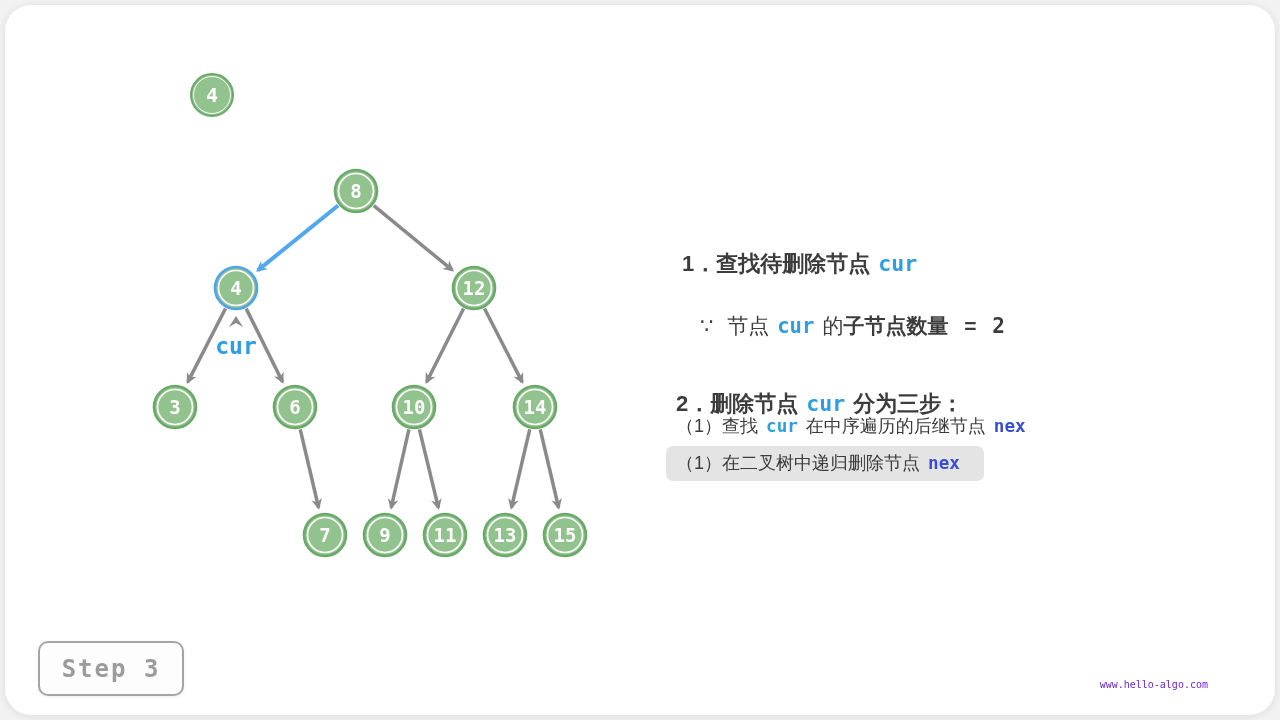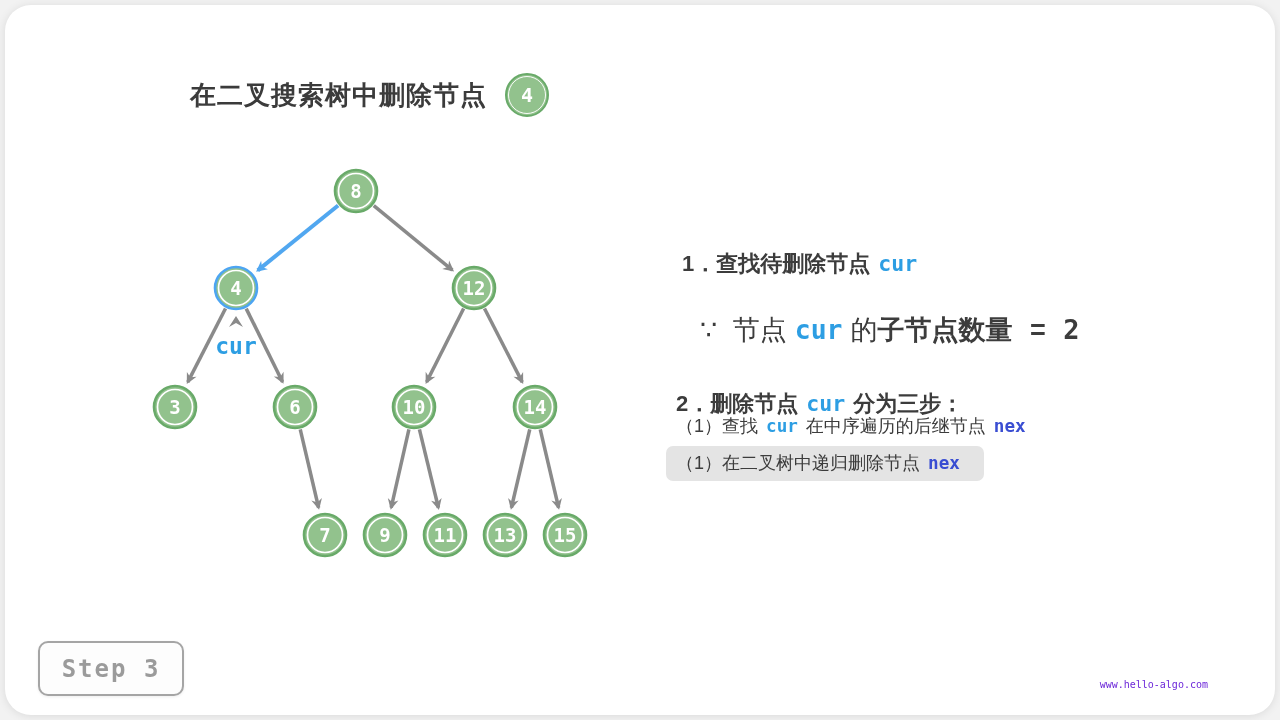--- a/index.html
+++ b/index.html
@@ -37,21 +37,21 @@
   }
   
   #tree-svg{position:absolute;left:0;top:0;width:1280px;height:720px;}
   .cur-label{
     position:absolute;left:200px;top:333px;width:72px;text-align:center;
     font-family:"DejaVu Sans Mono", monospace;font-weight:bold;font-size:23px;
   }
   
   .panel-line{position:absolute;white-space:nowrap;color:#3c3c3c;}
   .h-line{font-size:22px;font-weight:bold;}
-  .b-line{font-size:27px;}
+  .b-line{font-size:21px;}
   .s-line{font-size:18px;}
   .code{
     font-family:"DejaVu Sans Mono", monospace;font-weight:bold;
     margin:0 8px;font-size:0.98em;
   }
   .bold{font-weight:bold;}
   .hl-box{
     background:#e4e4e4;border-radius:7px;
     padding:5px 16px 6px 10px;
   }
@@ -70,21 +70,20 @@
     position:absolute;right:72px;top:679px;
     font-family:"DejaVu Sans Mono", monospace;font-size:10px;color:#6d28d9;
   }
 </style>
 </head>
 <body style="--node-fill: #92c28d; --node-border: #69aa69;">
 
 <div class="card"></div>
 
 <div class="title-row">
-  <div class="page-title">在二叉搜索树中删除节点</div>
   <div class="badge">
     <span>4</span>
   </div>
 </div>
 
 <svg id="tree-svg" xmlns="http://www.w3.org/2000/svg" viewBox="0 0 1280 720">
     <defs>
       <marker id="arrow-gray" markerUnits="userSpaceOnUse" markerWidth="13" markerHeight="13" refX="9" refY="6" orient="auto" viewBox="0 0 12 12">
         <path d="M1,1 L11,6 L1,11 L4,6 Z" fill="#8a8a8a"></path>
       </marker>

